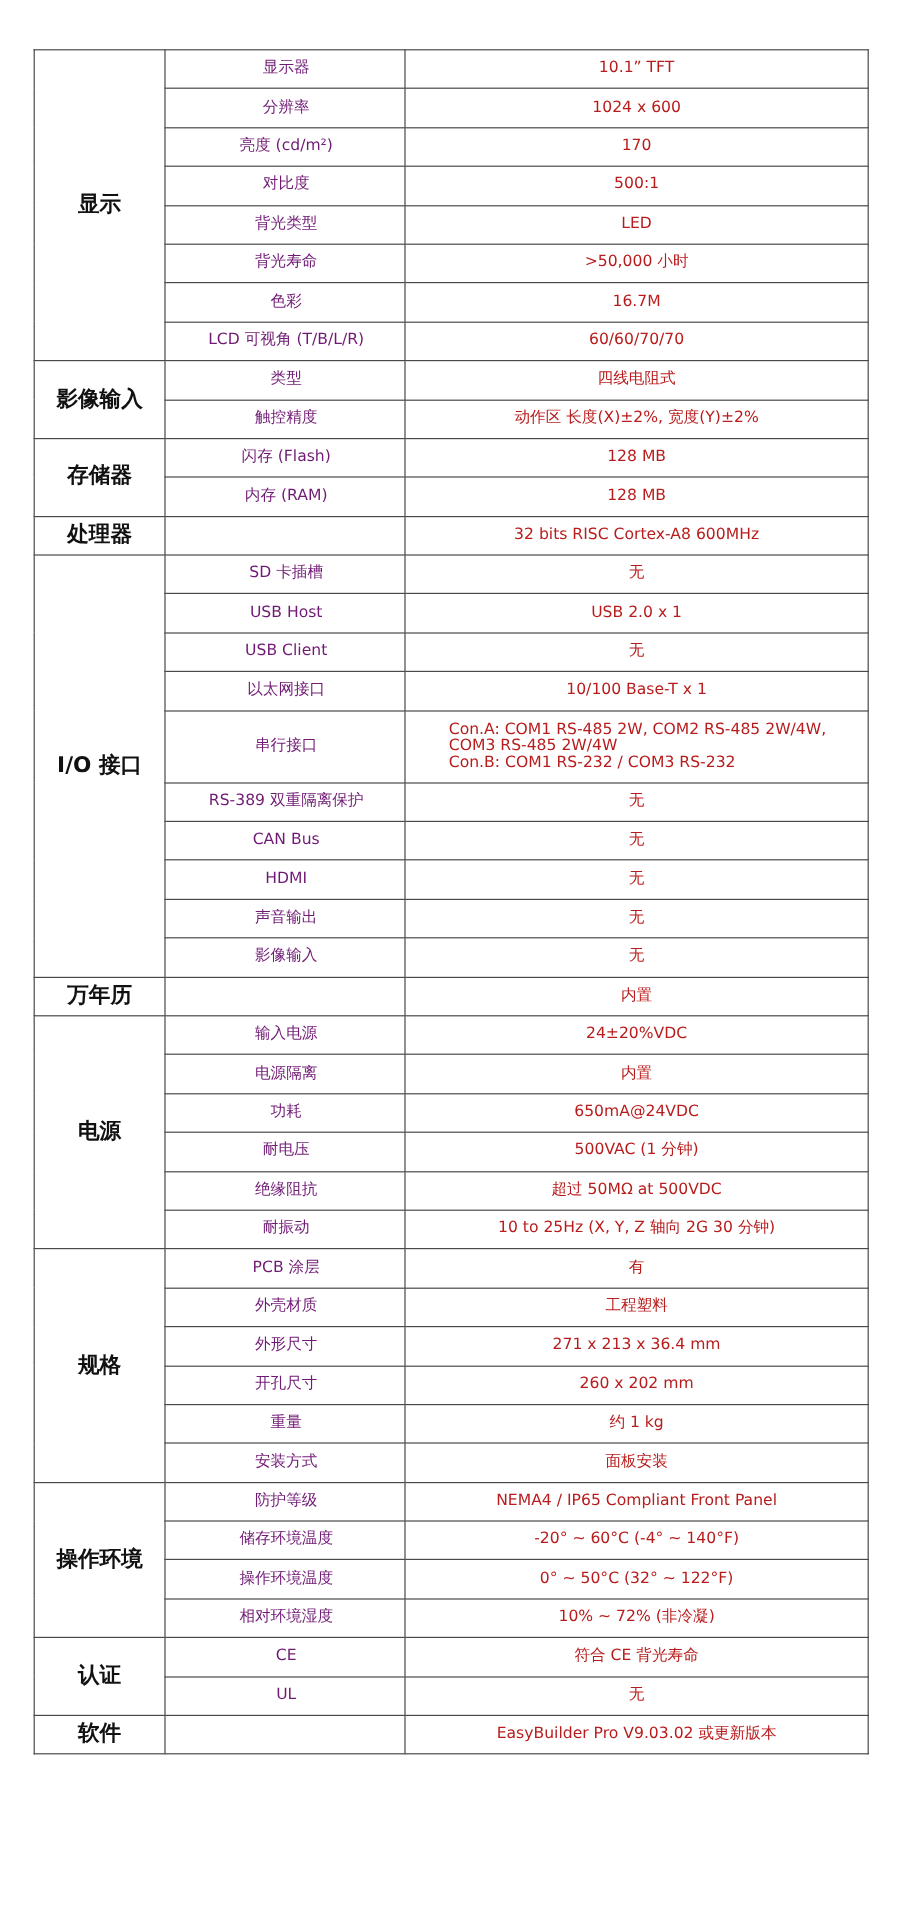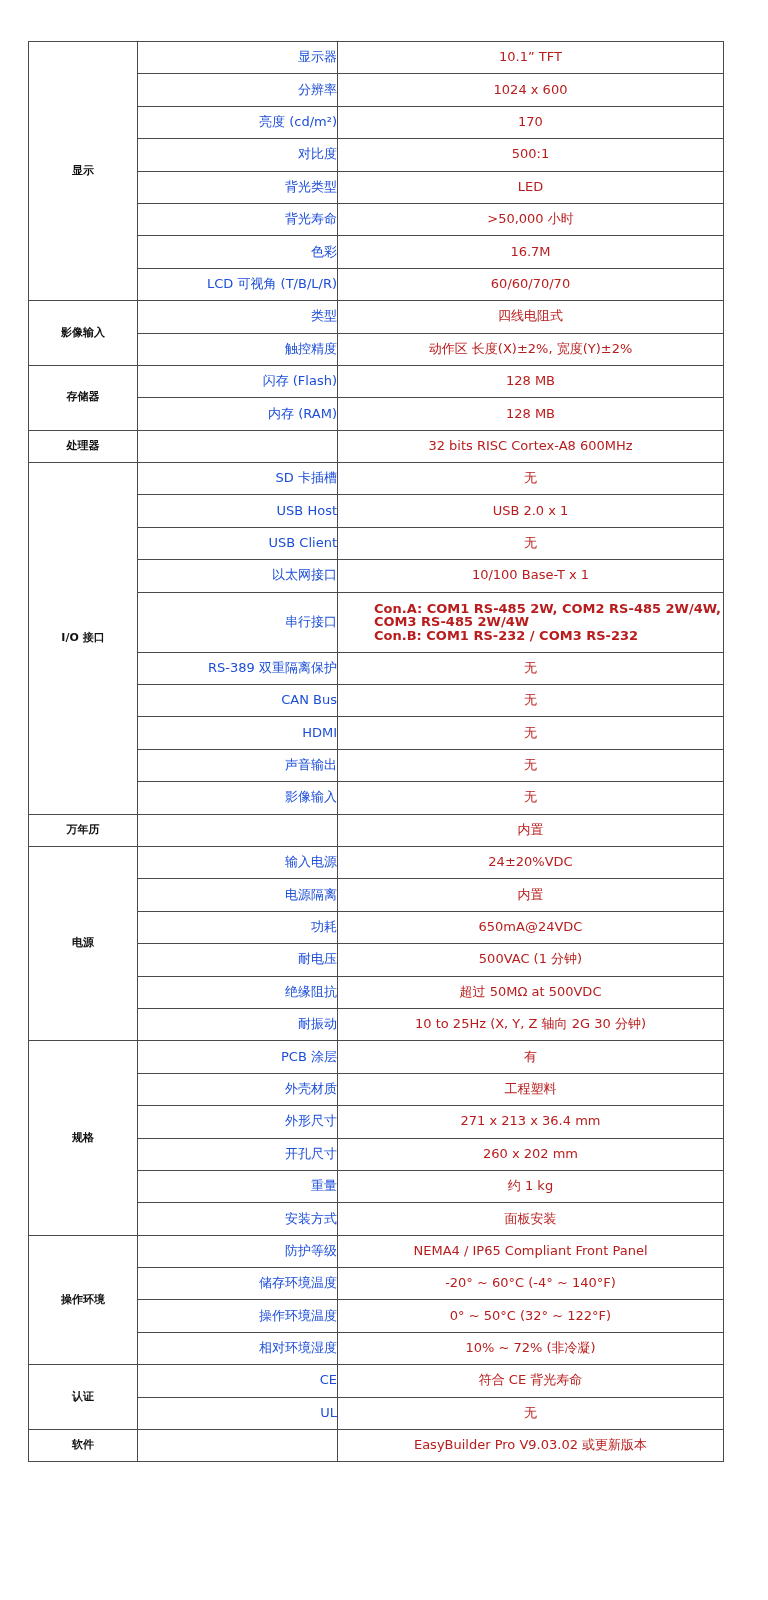--- a/index.html
+++ b/index.html
@@ -29,41 +29,40 @@
       padding: 0;
       vertical-align: middle;
       line-height: 1.15;
     }
     .spec-table col.c-cat { width: 109px; }
     .spec-table col.c-label { width: 200px; }
     .spec-table col.c-value { width: 386px; }
     td.cat {
       text-align: center;
       font-weight: bold;
-      font-size: 11px;
+      font-size: 18px;
       color: #111111;
     }
     td.label {
-      text-align: right;
+      text-align: center;
       padding-left: 2px;
-      color: #1d4ed8;
+      color: #701a75;
     }
     td.value {
       text-align: center;
       color: #b91c1c;
     }
     td.value.multi {
       text-align: left;
       padding-left: 36px;
       height: 59px;
       line-height: 1.05;
     }
     td.value.multi span {
       display: block;
-      font-weight: bold;
     }
   </style>
 </head>
 <body>
 
 <table class="spec-table">
   <colgroup>
     <col class="c-cat">
     <col class="c-label">
     <col class="c-value">

